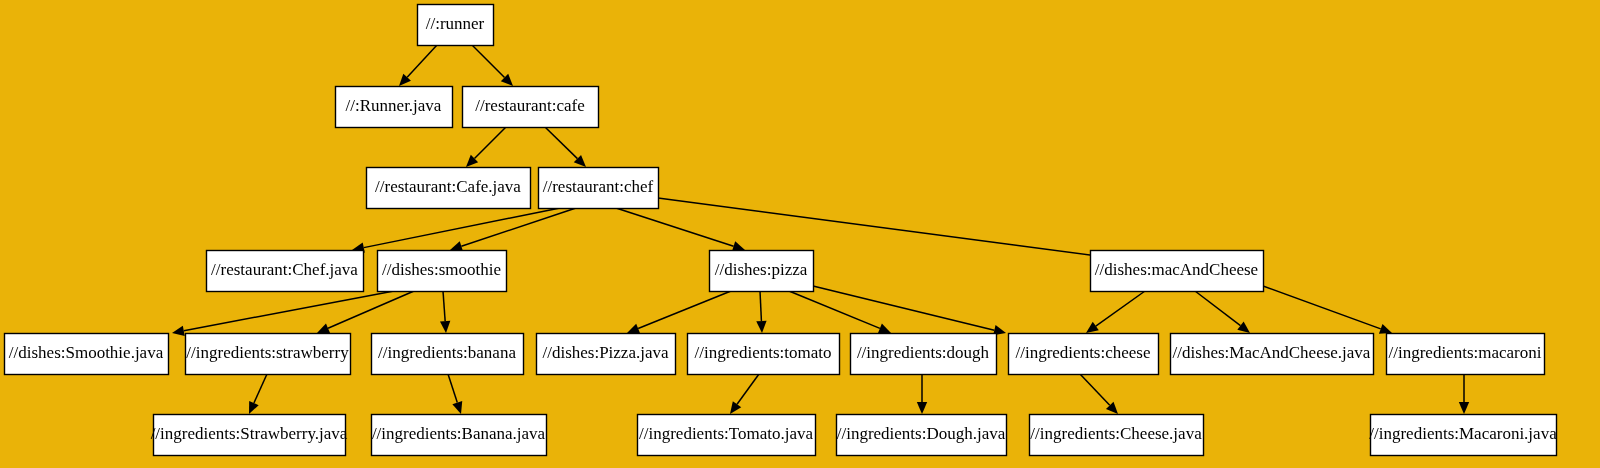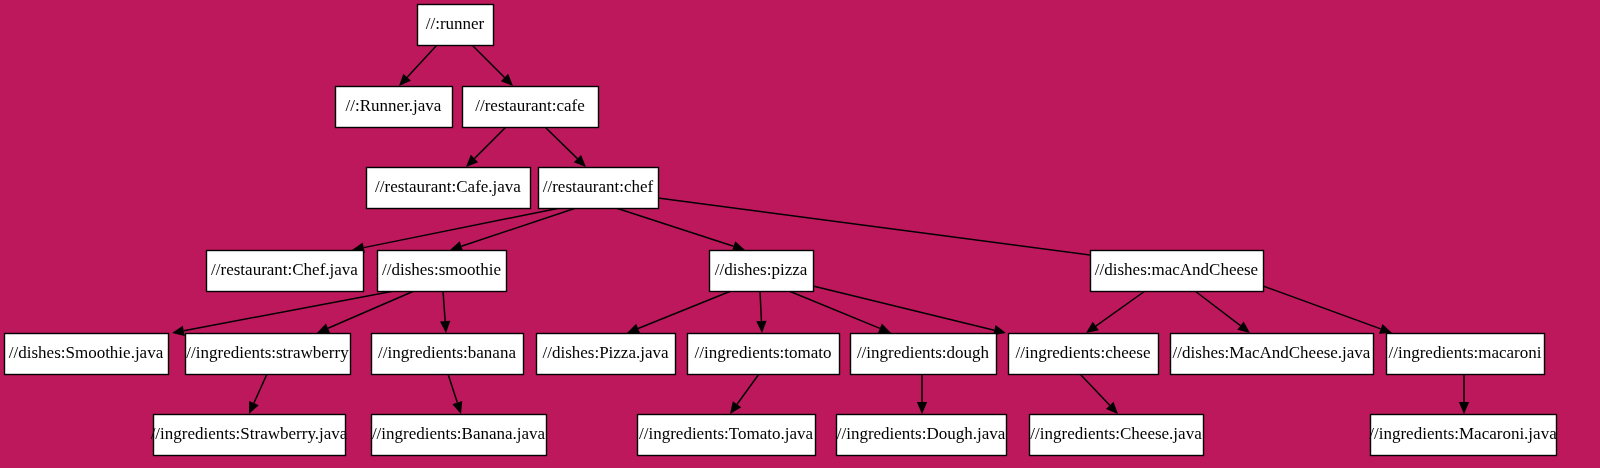--- a/index.html
+++ b/index.html
@@ -4,21 +4,21 @@
 <style>
   html, body {
     margin: 0;
     padding: 0;
     background: #ffffff;
   }
   #graph-canvas {
     position: relative;
     width: 1600px;
     height: 468px;
-    background: #be185d;
+    background: #eab308;
     overflow: hidden;
     font-family: "Liberation Serif", "DejaVu Serif", serif;
   }
   svg.graph-svg {
     position: absolute;
     left: 0;
     top: 0;
     width: 1600px;
     height: 468px;
   }

